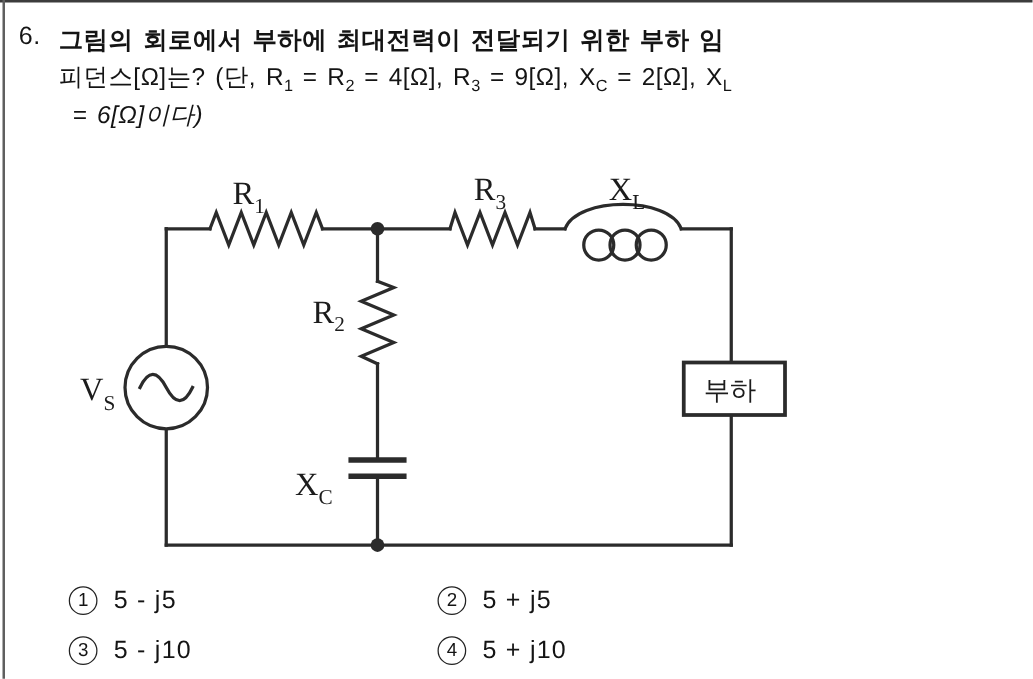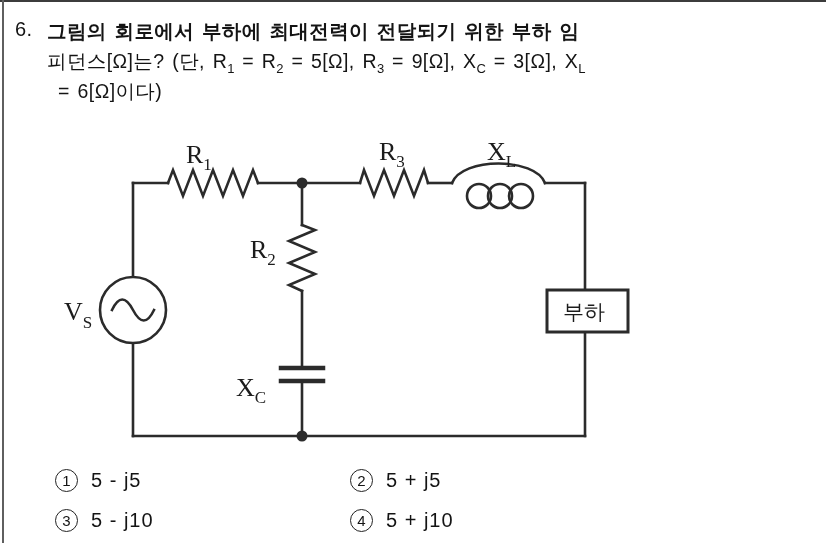--- a/index.html
+++ b/index.html
@@ -9,21 +9,21 @@
     font-family:"Liberation Sans", sans-serif;
     color:#141414;
   }
   .page-border-top{position:absolute;top:0;left:0;width:826px;height:2px;background:#3c3c3c;}
   .page-border-left{position:absolute;top:0;left:2px;width:2px;height:543px;background:#5f5f5f;}
 
   .qnum{position:absolute;left:15px;top:18px;font-size:20px;letter-spacing:.5px;}
   .qline{position:absolute;white-space:nowrap;font-size:19.5px;letter-spacing:.4px;word-spacing:2px;}
   .qline1{left:47px;top:18px;font-weight:bold;}
   .qline2{left:47px;top:48px;}
-  .qline3{left:58px;top:78px;}
+  .qline3{left:58px;top:78px;font-style:italic;}
   .qline sub{font-size:13px;line-height:0;letter-spacing:0;}
 
   .circuit-svg{position:absolute;left:0;top:0;width:826px;height:543px;}
   .clabel{font-family:"Liberation Serif", serif;font-size:26px;fill:#1c1c1c;}
   .csub{font-size:17px;}
   .loadtext{font-family:"Liberation Sans", sans-serif;font-size:21px;fill:#1c1c1c;}
 
   .choice{position:absolute;display:flex;align-items:center;font-size:20px;letter-spacing:1px;}
   .choice-1{left:55px;top:469px;}
   .choice-2{left:350px;top:469px;}
@@ -38,21 +38,21 @@
   .ctext{white-space:nowrap;}
 </style>
 </head>
 <body>
 
 <div class="page-border-top"></div>
 <div class="page-border-left"></div>
 
 <div class="qnum">6.</div>
 <div class="qline qline1">그림의 회로에서 부하에 최대전력이 전달되기 위한 부하 임</div>
-<div class="qline qline2"><span>피던스[Ω]는? (단, R</span><sub>1</sub><span> = R</span><sub>2</sub><span> = 5[Ω], R</span><sub>3</sub><span> = 9[Ω], X</span><sub>C</sub><span> = 3[Ω], X</span><sub>L</sub></div>
+<div class="qline qline2"><span>피던스[Ω]는? (단, R</span><sub>1</sub><span> = R</span><sub>2</sub><span> = 4[Ω], R</span><sub>3</sub><span> = 9[Ω], X</span><sub>C</sub><span> = 2[Ω], X</span><sub>L</sub></div>
 <div class="qline qline3">= 6[Ω]이다)</div>
 
 <svg class="circuit-svg" viewBox="0 0 826 543" aria-hidden="true">
   <g stroke="#2b2b2b" stroke-width="2.6" fill="none" stroke-linecap="square" stroke-linejoin="miter">
 
     <path d="M133,183 H168"></path>
     <path d="M168,183 l5,-13 l10,26 l10,-26 l10,26 l10,-26 l10,26 l10,-26 l10,26 l10,-26 l5,13"></path>
     <path d="M258,183 H360"></path>
     <path d="M360,183 l4,-13 l10,26 l10,-26 l10,26 l10,-26 l10,26 l10,-26 l4,13"></path>
     <path d="M428,183 H452"></path>

